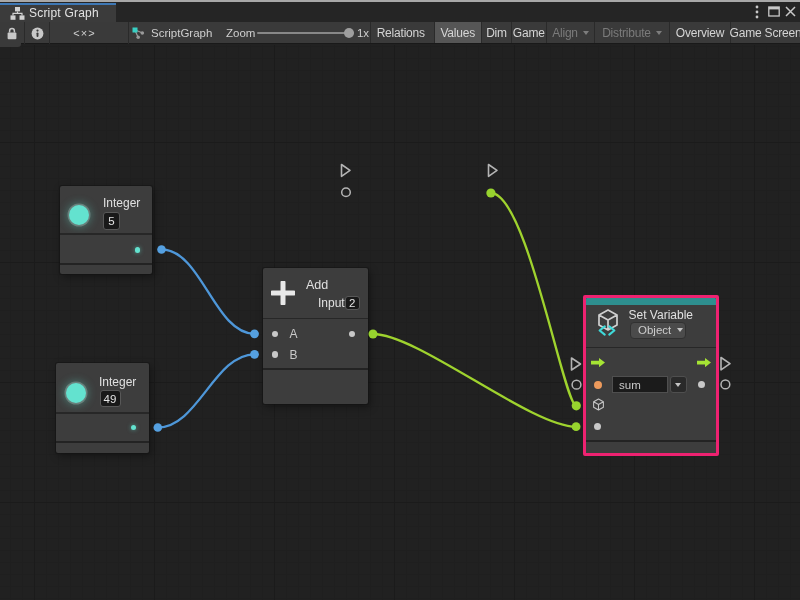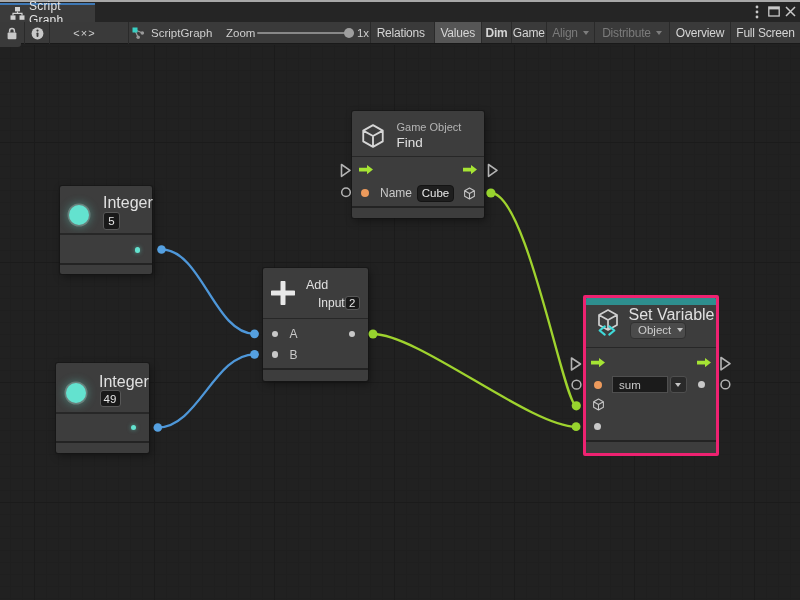--- a/index.html
+++ b/index.html
@@ -4,21 +4,21 @@
 <style>
   html,body{margin:0;padding:0;background:#111;}
   *{box-sizing:border-box;}
   .win{position:relative;width:800px;height:600px;overflow:hidden;
        font-family:"Liberation Sans",sans-serif;background:#212121;
        -webkit-font-smoothing:antialiased;}
 
   
   .topline{position:absolute;left:0;top:0;width:800px;height:1.5px;background:#a8a8a8;}
   .tabbar{position:absolute;left:0;top:1.5px;width:800px;height:20.5px;background:#252525;}
-  .tab{position:absolute;left:0;top:1.2px;width:95px;height:19.3px;background:#3b3b3b;
+  .tab{position:absolute;left:0;top:1.2px;width:116px;height:19.3px;background:#3b3b3b;
        border-top:2px solid #3e78b5;display:flex;align-items:center;}
   .tab-label{color:#e3e3e3;font-size:12px;margin-left:4px;letter-spacing:.2px;}
   .tab-icon{margin-left:10px;flex:0 0 auto;}
   .winctrl{position:absolute;right:0;top:0;height:20px;display:flex;align-items:center;}
   .wbtn{width:15px;height:18px;display:flex;align-items:center;justify-content:center;margin-right:1.5px;}
 
   
   .toolbar{position:absolute;left:0;top:22px;width:800px;height:22px;background:#3a3a3a;
            border-bottom:1px solid #191919;color:#d2d2d2;font-size:11.5px;}
   .tdiv{position:absolute;top:0;width:1px;height:22px;background:#2a2a2a;}
@@ -43,21 +43,21 @@
       linear-gradient(to right,#1f1f1f 1px,transparent 1px),
       linear-gradient(to bottom,#1f1f1f 1px,transparent 1px);
     background-size:120px 120px,120px 120px,12px 12px,12px 12px;
     background-position:34px 0,0 97px,10px 0,0 1px;}
 
   
   .node{position:absolute;background:#3d3d3d;border-radius:2px;
         box-shadow:0 0 0 1px rgba(18,18,18,.5),2px 3px 9px rgba(0,0,0,.4);}
   .nline{position:absolute;left:0;width:100%;background:#272727;}
   .nline2{position:absolute;left:0;width:100%;background:#232323;}
-  .ntitle{position:absolute;color:#e0e0e0;font-size:16px;line-height:14px;white-space:nowrap;}
+  .ntitle{position:absolute;color:#e0e0e0;font-size:12px;line-height:14px;white-space:nowrap;}
   .nsub{position:absolute;color:#b5b5b5;font-size:11px;line-height:12px;white-space:nowrap;}
   .plabel{position:absolute;color:#c9c9c9;font-size:12px;line-height:14px;white-space:nowrap;}
   .valbox{position:absolute;background:#191919;border:1px solid #585858;border-radius:3px;
           color:#e4e4e4;font-size:11.5px;display:flex;align-items:center;justify-content:center;}
   .darkbox{position:absolute;background:#1e1e1e;border:1px solid #141414;border-radius:4px;
            color:#e8e8e8;font-size:11.5px;display:flex;align-items:center;justify-content:center;}
   .pdot{position:absolute;border-radius:50%;}
   .pdot.gray{background:#c8c8c8;}
   .pdot.cyan{background:#63e2cf;box-shadow:0 0 4px rgba(99,226,207,.55);}
   .pdot.orange{background:#ec9a5c;}
@@ -69,21 +69,21 @@
       color:#c8c8c8;font-size:11.5px;display:flex;align-items:center;}
   .ddbtn{position:absolute;background:#2a2a2a;border:1px solid #4f4f4f;border-radius:3px;
       display:flex;align-items:center;justify-content:center;}
   .teal{position:absolute;left:0;top:0;width:100%;height:7.5px;background:#2e8f8f;border-radius:1px 1px 0 0;}
   .node.selected{box-shadow:none;border:3px solid #ee2271;border-radius:2px;}
   .icnabs{position:absolute;}
 
   
   .n-int5{left:60px;top:141px;width:92px;height:87.5px;}
   .n-int32{left:56px;top:318px;width:92.5px;height:89.5px;}
-  .n-add{left:263px;top:222.5px;width:104.5px;height:113px;}
+  .n-add{left:263px;top:222.5px;width:104.5px;height:136px;}
   .n-find{left:352px;top:66px;width:131.5px;height:106.5px;}
   .n-setvar{left:583px;top:249.5px;width:136px;height:161.5px;background:#3d3d3d;}
 
   .overlay{position:absolute;left:0;top:0;width:800px;height:600px;pointer-events:none;z-index:30;}
 </style>
 </head>
 <body>
 
 <div class="win">
 
@@ -168,39 +168,39 @@
       <span>1x</span>
     </div>
 
     <div class="tbtns">
         <div class="tbtn" style="left: 370px; width: 60.5px;">
           <span>Relations</span>
         </div>
         <div class="tbtn active" style="left: 433.5px; width: 47.5px;">
           <span>Values</span>
         </div>
-        <div class="tbtn" style="left: 481px; width: 30px; font-weight: bold;">
+        <div class="tbtn" style="left: 481px; width: 30px;">
           <span>Dim</span>
         </div>
         <div class="tbtn" style="left: 510.5px; width: 35.5px;">
           <span>Game</span>
         </div>
         <div class="tbtn disabled" style="left: 546px; width: 48px;">
           <span>Align</span>
           <span class="caret"></span>
         </div>
         <div class="tbtn disabled" style="left: 594px; width: 75px;">
           <span>Distribute</span>
           <span class="caret"></span>
         </div>
         <div class="tbtn" style="left: 669px; width: 61px;">
           <span>Overview</span>
         </div>
         <div class="tbtn" style="left: 730px; width: 70px;">
-          <span>Full Screen</span>
+          <span>Game Screen</span>
         </div>
       </div>
   </div>
 
   <div style="position:absolute;left:0;top:43px;width:21px;height:3.5px;background:#3a3a3a;border-radius:0 0 3px 0;z-index:5;"></div>
 
   <div class="canvas">
 
     <div class="node n-int5">
       <div class="int-circle" style="left:9px;top:19px;"></div>
@@ -229,42 +229,20 @@
       <div class="valbox" style="left:82px;top:28px;width:14.5px;height:14.5px;">2</div>
       <div class="nline" style="top:50px;height:1.5px;"></div>
       <div class="pdot gray" style="left:8.8px;top:63.3px;width:6.4px;height:6.4px;"></div>
       <div class="plabel" style="left:26.5px;top:59.5px;">A</div>
       <div class="pdot gray" style="left:85.6px;top:63.3px;width:6.4px;height:6.4px;"></div>
       <div class="pdot gray" style="left:8.8px;top:83.8px;width:6.4px;height:6.4px;"></div>
       <div class="plabel" style="left:26.5px;top:80px;">B</div>
       <div class="nline2" style="top:100px;height:2px;"></div>
     </div>
 
-    <div class="node n-find">
-      <svg class="icnabs" style="left:8px;top:12px;" width="26" height="26" viewBox="0 0 24 24">
-        <path d="M12 2 L21 7 V17 L12 22 L3 17 V7 Z M3 7 L12 12 L21 7 M12 12 V22" fill="none" stroke="#d6d6d6" stroke-width="1.7" stroke-linejoin="round"></path>
-      </svg>
-      <div class="nsub" style="left:44.5px;top:9.5px;">Game Object</div>
-      <div class="ntitle" style="left:44.5px;top:23.5px;font-size:13.5px;line-height:16px;">Find</div>
-      <div class="nline" style="top:44.5px;height:1.5px;"></div>
-
-      <svg class="icnabs" style="left:6.7px;top:54.4px;" width="14" height="9.2" viewBox="0 0 14 9.2">
-        <path d="M0 2.8 H8 V0 L14 4.6 L8 9.2 V6.4 H0 Z" fill="#a6e434"></path>
-      </svg>
-      <svg class="icnabs" style="left:110.7px;top:54.4px;" width="14" height="9.2" viewBox="0 0 14 9.2">
-        <path d="M0 2.8 H8 V0 L14 4.6 L8 9.2 V6.4 H0 Z" fill="#a6e434"></path>
-      </svg>
-      <div class="pdot orange" style="left:8.5px;top:78px;width:8px;height:8px;"></div>
-      <div class="plabel" style="left:28px;top:75px;">Name</div>
-      <div class="darkbox" style="left:65px;top:74px;width:37px;height:16.5px;">Cube</div>
-      <svg class="icnabs" style="left:110.7px;top:74.5px;" width="13" height="15" viewBox="0 0 24 24">
-        <path d="M12 2 L21 7 V17 L12 22 L3 17 V7 Z M3 7 L12 12 L21 7 M12 12 V22" fill="none" stroke="#c6c6c6" stroke-width="2" stroke-linejoin="round"></path>
-      </svg>
-      <div class="nline2" style="top:95px;height:2px;"></div>
-    </div>
 
     <div class="node selected n-setvar">
       <div class="teal"></div>
       <svg class="icnabs" style="left:9.5px;top:10px;" width="24" height="24" viewBox="0 0 24 24">
         <path d="M12 2 L21 7 V17 L12 22 L3 17 V7 Z M3 7 L12 12 L21 7 M12 12 V22" fill="none" stroke="#d0d0d0" stroke-width="1.7" stroke-linejoin="round"></path>
       </svg>
       <svg class="icnabs" style="left:11px;top:27.5px;" width="20" height="11" viewBox="0 0 21 12">
         <path d="M8 1.5 L2.5 6 L8 10.5 M13 1.5 L18.5 6 L13 10.5" fill="none" stroke="#3fd9d9" stroke-width="2.3" stroke-linejoin="round" stroke-linecap="round"></path>
       </svg>
       <div class="ntitle" style="left:42.5px;top:10px;">Set Variable</div>

